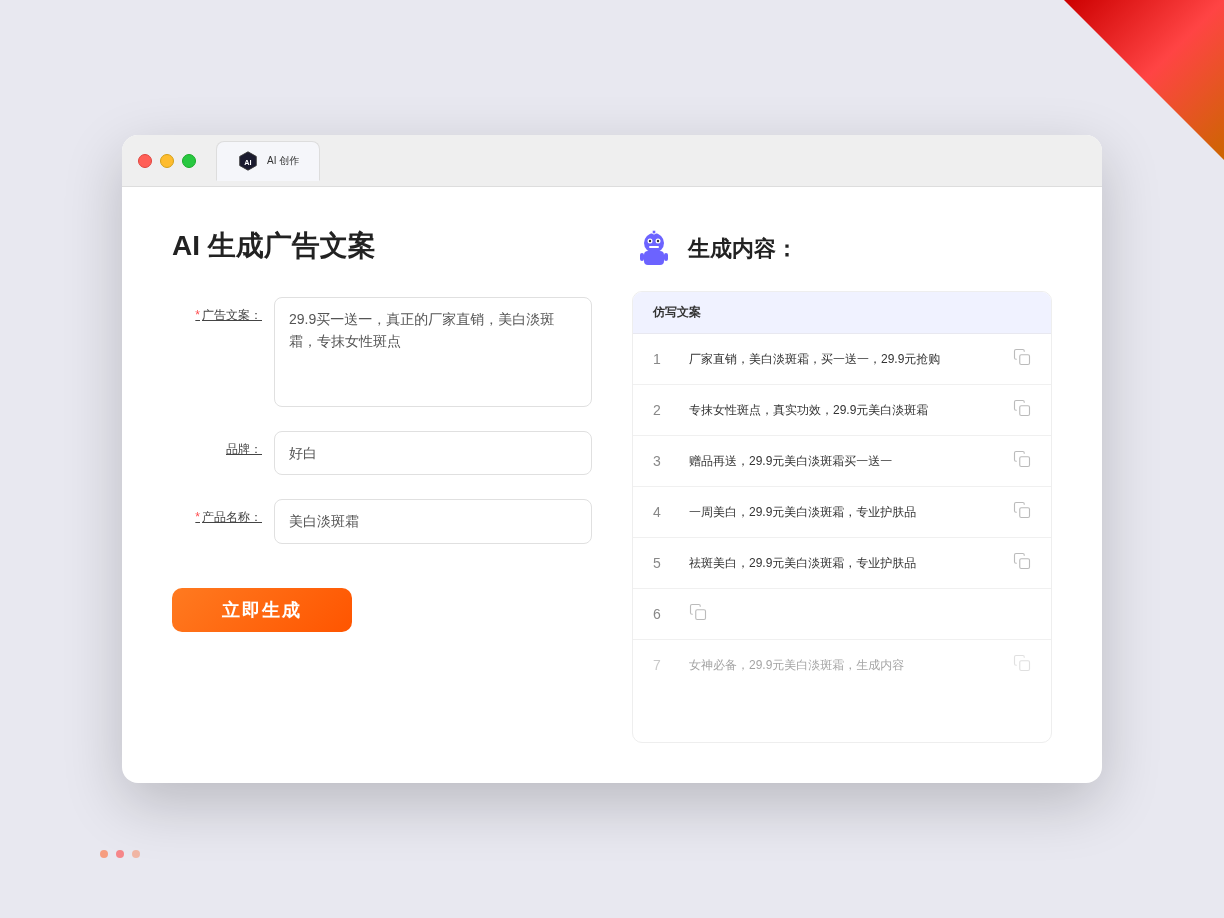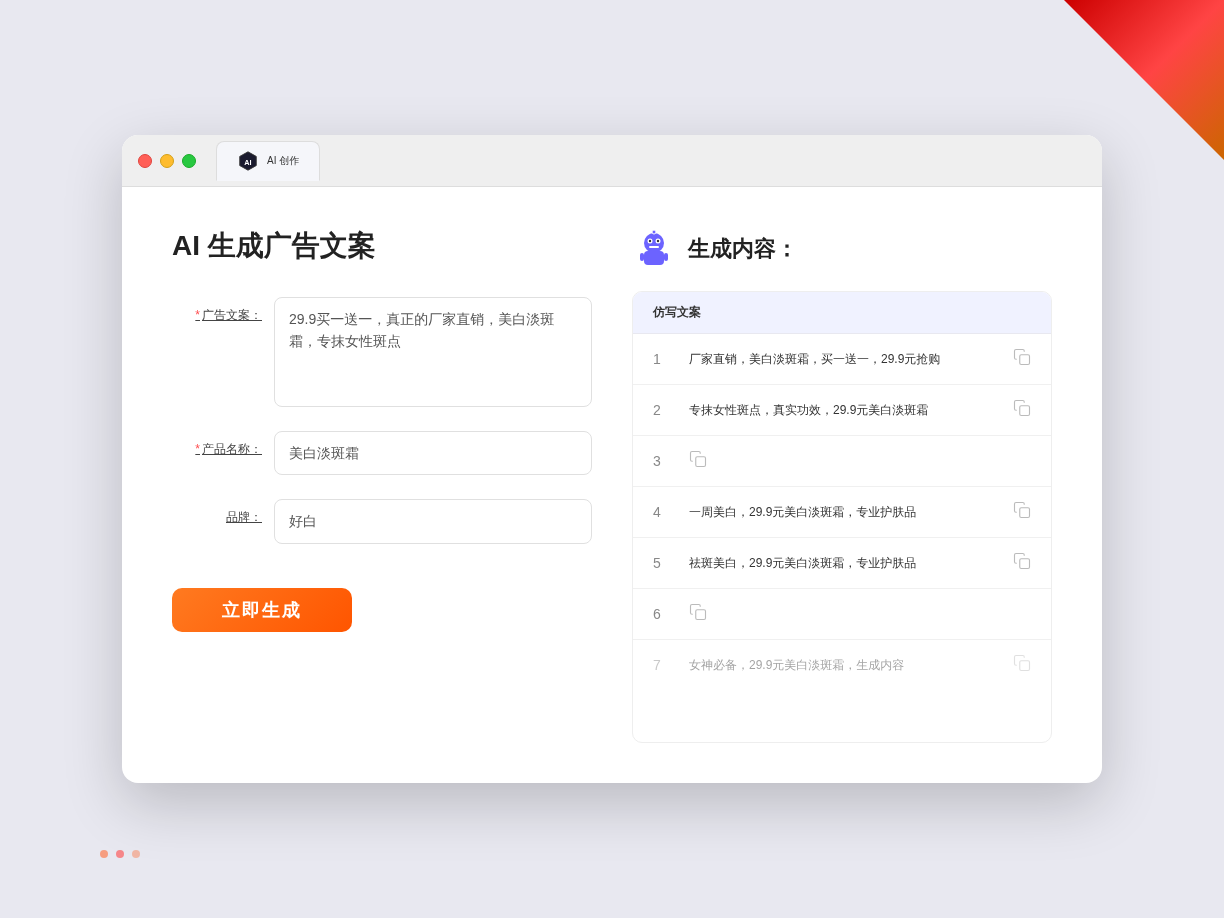--- a/index.html
+++ b/index.html
@@ -294,29 +294,29 @@
       <h1 class="page-title">AI 生成广告文案</h1>
 
       <div class="form-group">
         <div class="form-label">
           <span class="required-star">*</span><span>广告文案：</span>
         </div>
         <textarea class="form-input textarea-input" style="">29.9买一送一，真正的厂家直销，美白淡斑霜，专抹女性斑点</textarea>
       </div>
 
       <div class="form-group">
+        <div class="form-label">品牌：</div>
+        <input type="text" class="form-input" value="好白" style="">
+      </div>
+
+      <div class="form-group">
         <div class="form-label">
           <span class="required-star">*</span><span>产品名称：</span>
         </div>
         <input type="text" class="form-input" value="美白淡斑霜" style="">
-      </div>
-
-      <div class="form-group">
-        <div class="form-label">品牌：</div>
-        <input type="text" class="form-input" value="好白" style="">
       </div>
 
       <button class="generate-btn">立即生成</button>
     </div>
 
     <div class="right-panel">
       <div class="result-header">
 
         <svg class="robot-icon" viewBox="0 0 44 44" fill="none">
           <circle cx="22" cy="16" r="10" fill="#6c63ff"></circle>
@@ -348,20 +348,21 @@
             <div class="table-row">
               <span class="row-num">2</span>
               <span class="row-text">专抹女性斑点，真实功效，29.9元美白淡斑霜</span>
               <div style="cursor: pointer;"><svg width="18" height="18" viewBox="0 0 24 24" fill="none" stroke="#bbb" stroke-width="1.5">
       <rect x="9" y="9" width="13" height="13" rx="2" ry="2"></rect>
       <path d="M5 15H4a2 2 0 0 1-2-2V4a2 2 0 0 1 2-2h9a2 2 0 0 1 2 2v1"></path>
     </svg></div>
             </div>
             <div class="table-row">
               <span class="row-num">3</span>
+              <span class="row-text">赠品再送，29.9元美白淡斑霜买一送一</span>
               <div style="cursor: pointer;"><svg width="18" height="18" viewBox="0 0 24 24" fill="none" stroke="#bbb" stroke-width="1.5">
       <rect x="9" y="9" width="13" height="13" rx="2" ry="2"></rect>
       <path d="M5 15H4a2 2 0 0 1-2-2V4a2 2 0 0 1 2-2h9a2 2 0 0 1 2 2v1"></path>
     </svg></div>
             </div>
             <div class="table-row">
               <span class="row-num">4</span>
               <span class="row-text">一周美白，29.9元美白淡斑霜，专业护肤品</span>
               <div style="cursor: pointer;"><svg width="18" height="18" viewBox="0 0 24 24" fill="none" stroke="#bbb" stroke-width="1.5">
       <rect x="9" y="9" width="13" height="13" rx="2" ry="2"></rect>

